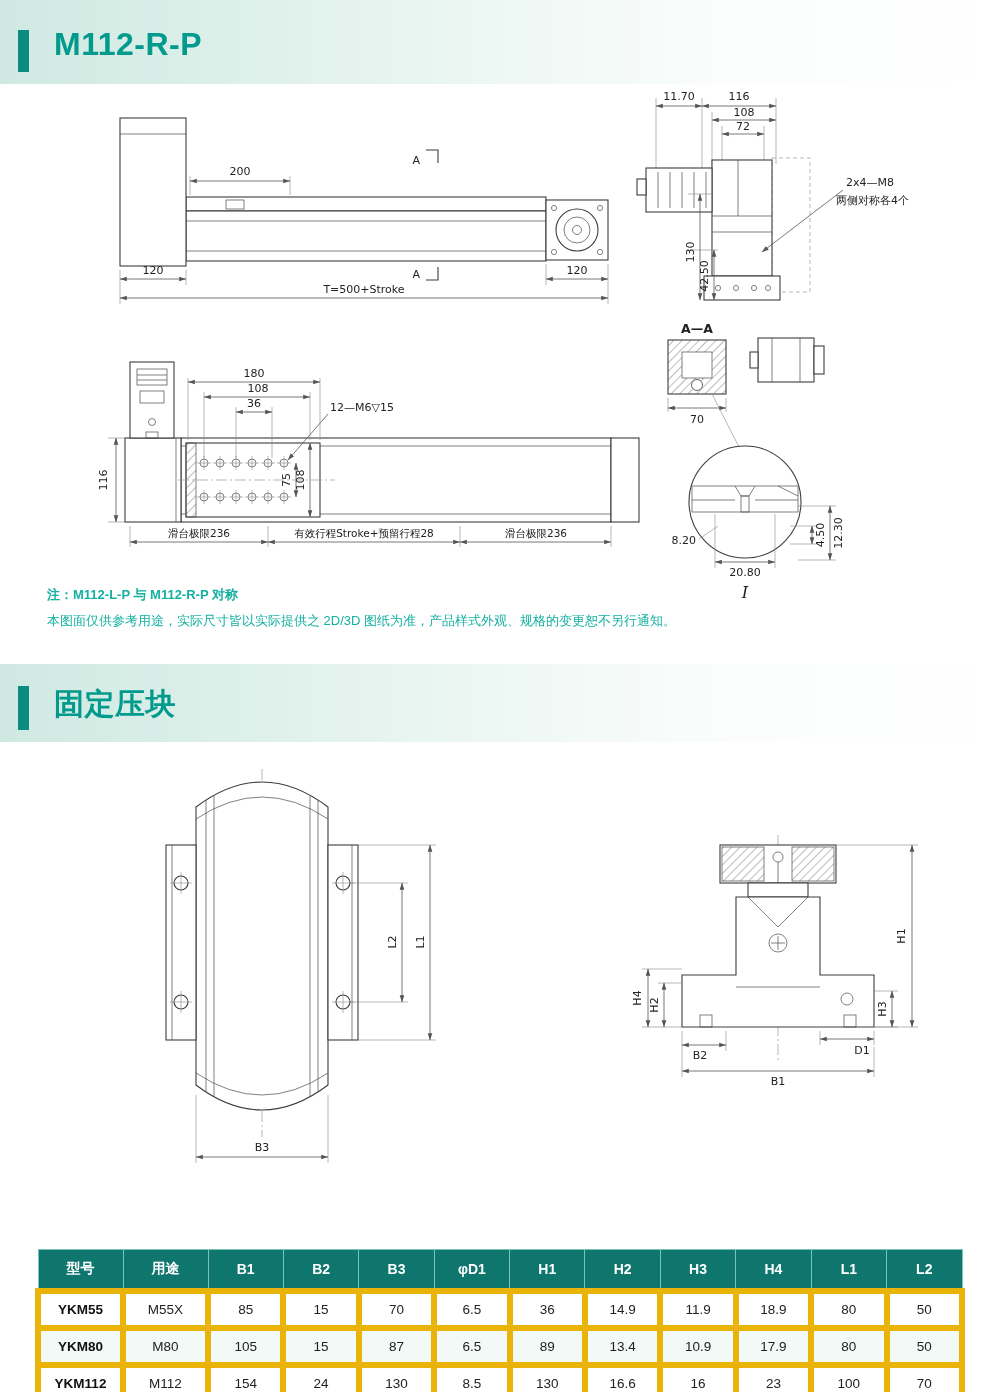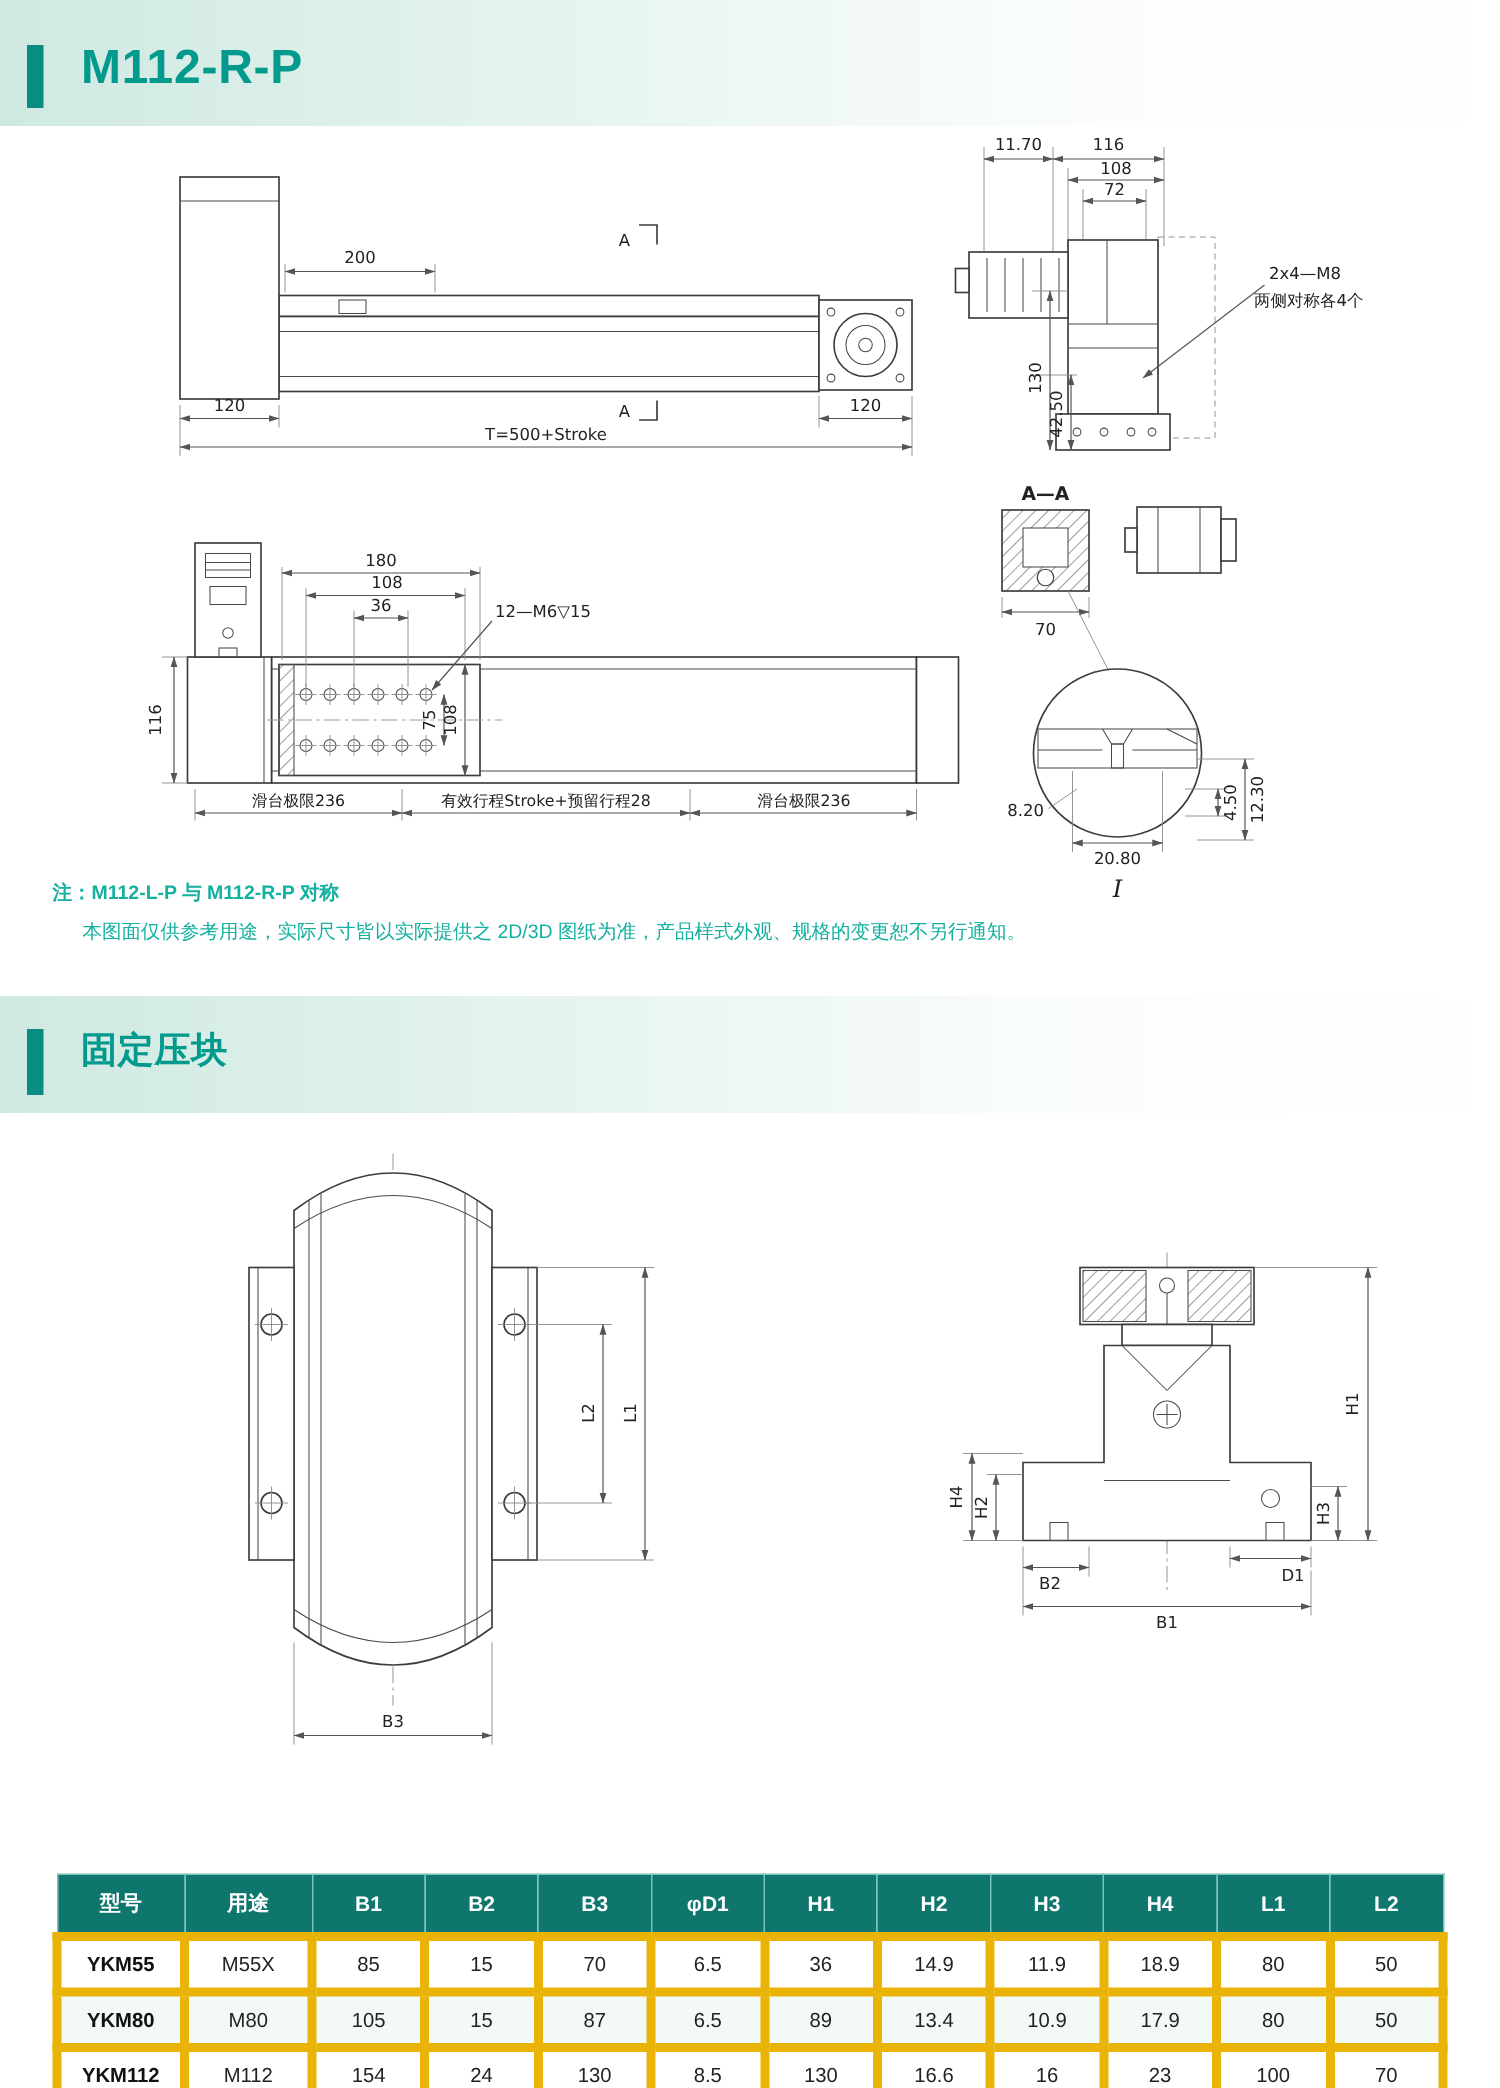--- a/index.html
+++ b/index.html
@@ -9,25 +9,25 @@
 
   .band { position:absolute; left:0; width:100%;
           background:linear-gradient(90deg,#cfe9e2 0%,#e6f4ef 38%,#fbfdfd 72%,#ffffff 100%); }
   .band1 { top:0; height:84px; }
   .band2 { top:664px; height:78px; }
   .accent { position:absolute; left:18px; width:11px; background:#0a8c80; }
   .band1 .accent { top:30px; height:42px; }
   .band2 .accent { top:22px; height:44px; }
   .band h1, .band h2 { position:absolute; left:54px; margin:0; font-weight:bold; color:#019a8c; letter-spacing:0.5px; }
   .band1 h1 { top:26px; font-size:32px; }
-  .band2 h2 { top:20px; font-size:24px;text-align:right; }
-
-  .note { position:absolute; left:35px; color:#14b0a0; font-size:13px; line-height:1.4; }
+  .band2 h2 { top:20px; font-size:30px;text-align:right; }
+
+  .note { position:absolute; left:47px; color:#14b0a0; font-size:13px; line-height:1.4; }
   .n1 { top:586px; font-weight:bold; }
-  .n2 { top:612px;margin-left:20px; }
+  .n2 { top:612px; }
 
   svg.drawing { position:absolute; left:0; }
   .svg1 { top:80px; }
   .svg2 { top:755px; }
 
   .oL  { fill:#ffffff; stroke:#3c3c3c; stroke-width:1.1; }
   .nf  { fill:none;    stroke:#3c3c3c; stroke-width:1.1; }
   .iL  { fill:none;    stroke:#4a4a4a; stroke-width:0.7; }
   .dim { fill:none;    stroke:#555;    stroke-width:0.8; }
   .ext { fill:none;    stroke:#888;    stroke-width:0.6; }

